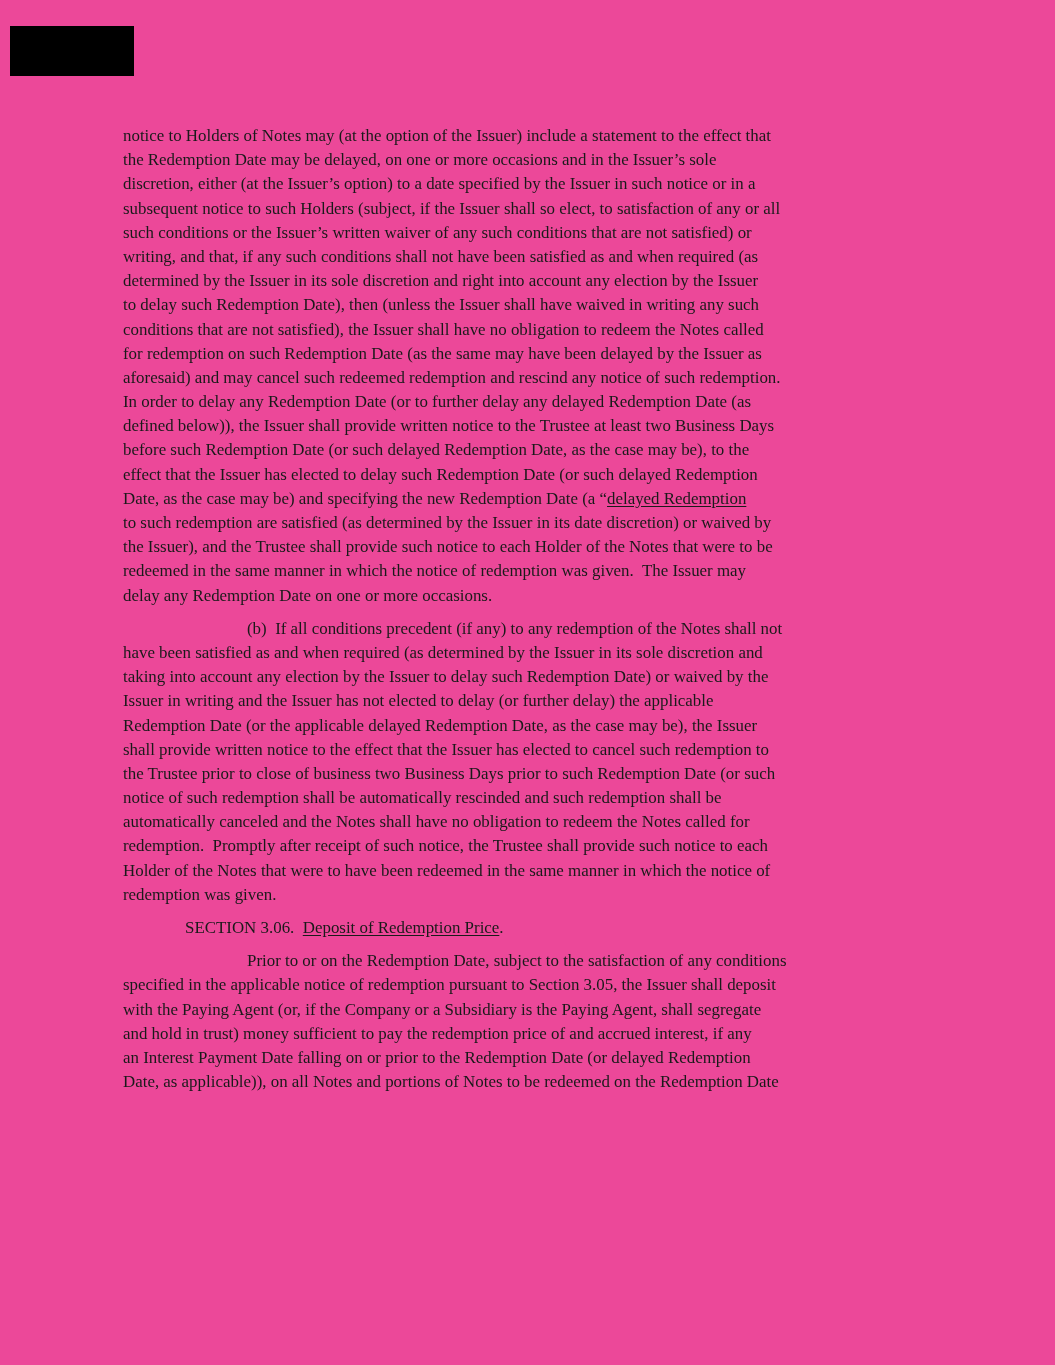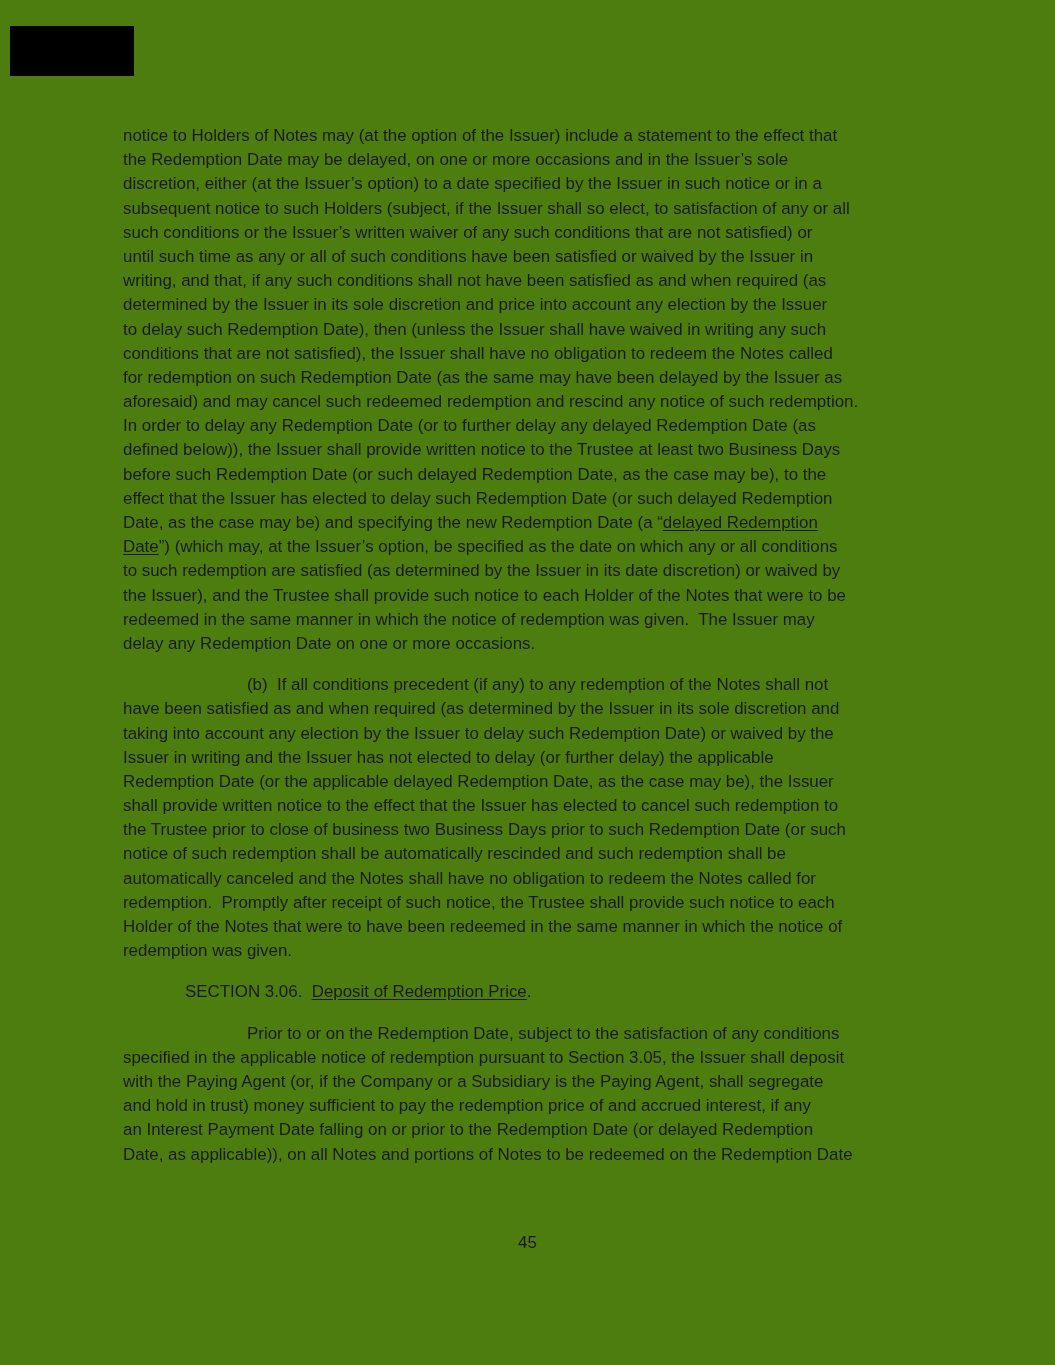--- a/index.html
+++ b/index.html
@@ -4,41 +4,41 @@
 <style>
   html, body {
     margin: 0;
     padding: 0;
     background: #ffffff;
   }
   .page {
     position: relative;
     width: 1055px;
     height: 1365px;
-    background: #4d7c0f;
-    font-family: Liberation Sans, sans-serif;
+    background: #ec4899;
+    font-family: Liberation Serif, serif;
     color: #1a1a1a;
     overflow: hidden;
   }
   .scan-artifact {
     position: absolute;
     left: 10px;
     top: 26px;
     width: 124px;
     height: 50px;
     background: #000000;
   }
   .content {
     position: absolute;
     left: 123px;
     top: 124px;
     width: 815px;
   }
   .block { margin: 0; }
-  .block + .block { margin-top: 17px; }
+  .block + .block { margin-top: 9px; }
   .line {
     white-space: pre;
     font-size: 16.9px;
     line-height: 24.2px;
     height: 24.2px;
   }
   .fli-full  { text-indent: 124px; }
   .fli-half  { text-indent: 62px; }
   .u { text-decoration: underline; text-underline-offset: 2px; text-align: right; }
   .page-number {
@@ -56,33 +56,31 @@
 
 <div class="page">
   <div class="scan-artifact"></div>
   <main class="content">
       <div class="block">
         <div class="line">notice to Holders of Notes may (at the option of the Issuer) include a statement to the effect that</div>
         <div class="line">the Redemption Date may be delayed, on one or more occasions and in the Issuer’s sole</div>
         <div class="line">discretion, either (at the Issuer’s option) to a date specified by the Issuer in such notice or in a</div>
         <div class="line">subsequent notice to such Holders (subject, if the Issuer shall so elect, to satisfaction of any or all</div>
         <div class="line">such conditions or the Issuer’s written waiver of any such conditions that are not satisfied) or</div>
-        <div class="line">until such time as any or all of such conditions have been satisfied or waived by the Issuer in</div>
         <div class="line">writing, and that, if any such conditions shall not have been satisfied as and when required (as</div>
-        <div class="line">determined by the Issuer in its sole discretion and price into account any election by the Issuer</div>
+        <div class="line">determined by the Issuer in its sole discretion and right into account any election by the Issuer</div>
         <div class="line">to delay such Redemption Date), then (unless the Issuer shall have waived in writing any such</div>
         <div class="line">conditions that are not satisfied), the Issuer shall have no obligation to redeem the Notes called</div>
         <div class="line">for redemption on such Redemption Date (as the same may have been delayed by the Issuer as</div>
         <div class="line">aforesaid) and may cancel such redeemed redemption and rescind any notice of such redemption.</div>
         <div class="line">In order to delay any Redemption Date (or to further delay any delayed Redemption Date (as</div>
         <div class="line">defined below)), the Issuer shall provide written notice to the Trustee at least two Business Days</div>
         <div class="line">before such Redemption Date (or such delayed Redemption Date, as the case may be), to the</div>
         <div class="line">effect that the Issuer has elected to delay such Redemption Date (or such delayed Redemption</div>
         <div class="line"><span>Date, as the case may be) and specifying the new Redemption Date (a “</span><span class="u">delayed Redemption</span></div>
-        <div class="line"><span class="u">Date</span><span>”) (which may, at the Issuer’s option, be specified as the date on which any or all conditions</span></div>
         <div class="line">to such redemption are satisfied (as determined by the Issuer in its date discretion) or waived by</div>
         <div class="line">the Issuer), and the Trustee shall provide such notice to each Holder of the Notes that were to be</div>
         <div class="line">redeemed in the same manner in which the notice of redemption was given.  The Issuer may</div>
         <div class="line">delay any Redemption Date on one or more occasions.</div>
       </div>
       <div class="block">
         <div class="line fli-full">(b)  If all conditions precedent (if any) to any redemption of the Notes shall not</div>
         <div class="line">have been satisfied as and when required (as determined by the Issuer in its sole discretion and</div>
         <div class="line">taking into account any election by the Issuer to delay such Redemption Date) or waived by the</div>
         <div class="line">Issuer in writing and the Issuer has not elected to delay (or further delay) the applicable</div>
@@ -100,14 +98,13 @@
       </div>
       <div class="block">
         <div class="line fli-full">Prior to or on the Redemption Date, subject to the satisfaction of any conditions</div>
         <div class="line">specified in the applicable notice of redemption pursuant to Section 3.05, the Issuer shall deposit</div>
         <div class="line">with the Paying Agent (or, if the Company or a Subsidiary is the Paying Agent, shall segregate</div>
         <div class="line">and hold in trust) money sufficient to pay the redemption price of and accrued interest, if any</div>
         <div class="line">an Interest Payment Date falling on or prior to the Redemption Date (or delayed Redemption</div>
         <div class="line">Date, as applicable)), on all Notes and portions of Notes to be redeemed on the Redemption Date</div>
       </div>
     </main>
-  <div class="page-number">45</div>
 </div>
 
 </body></html>

